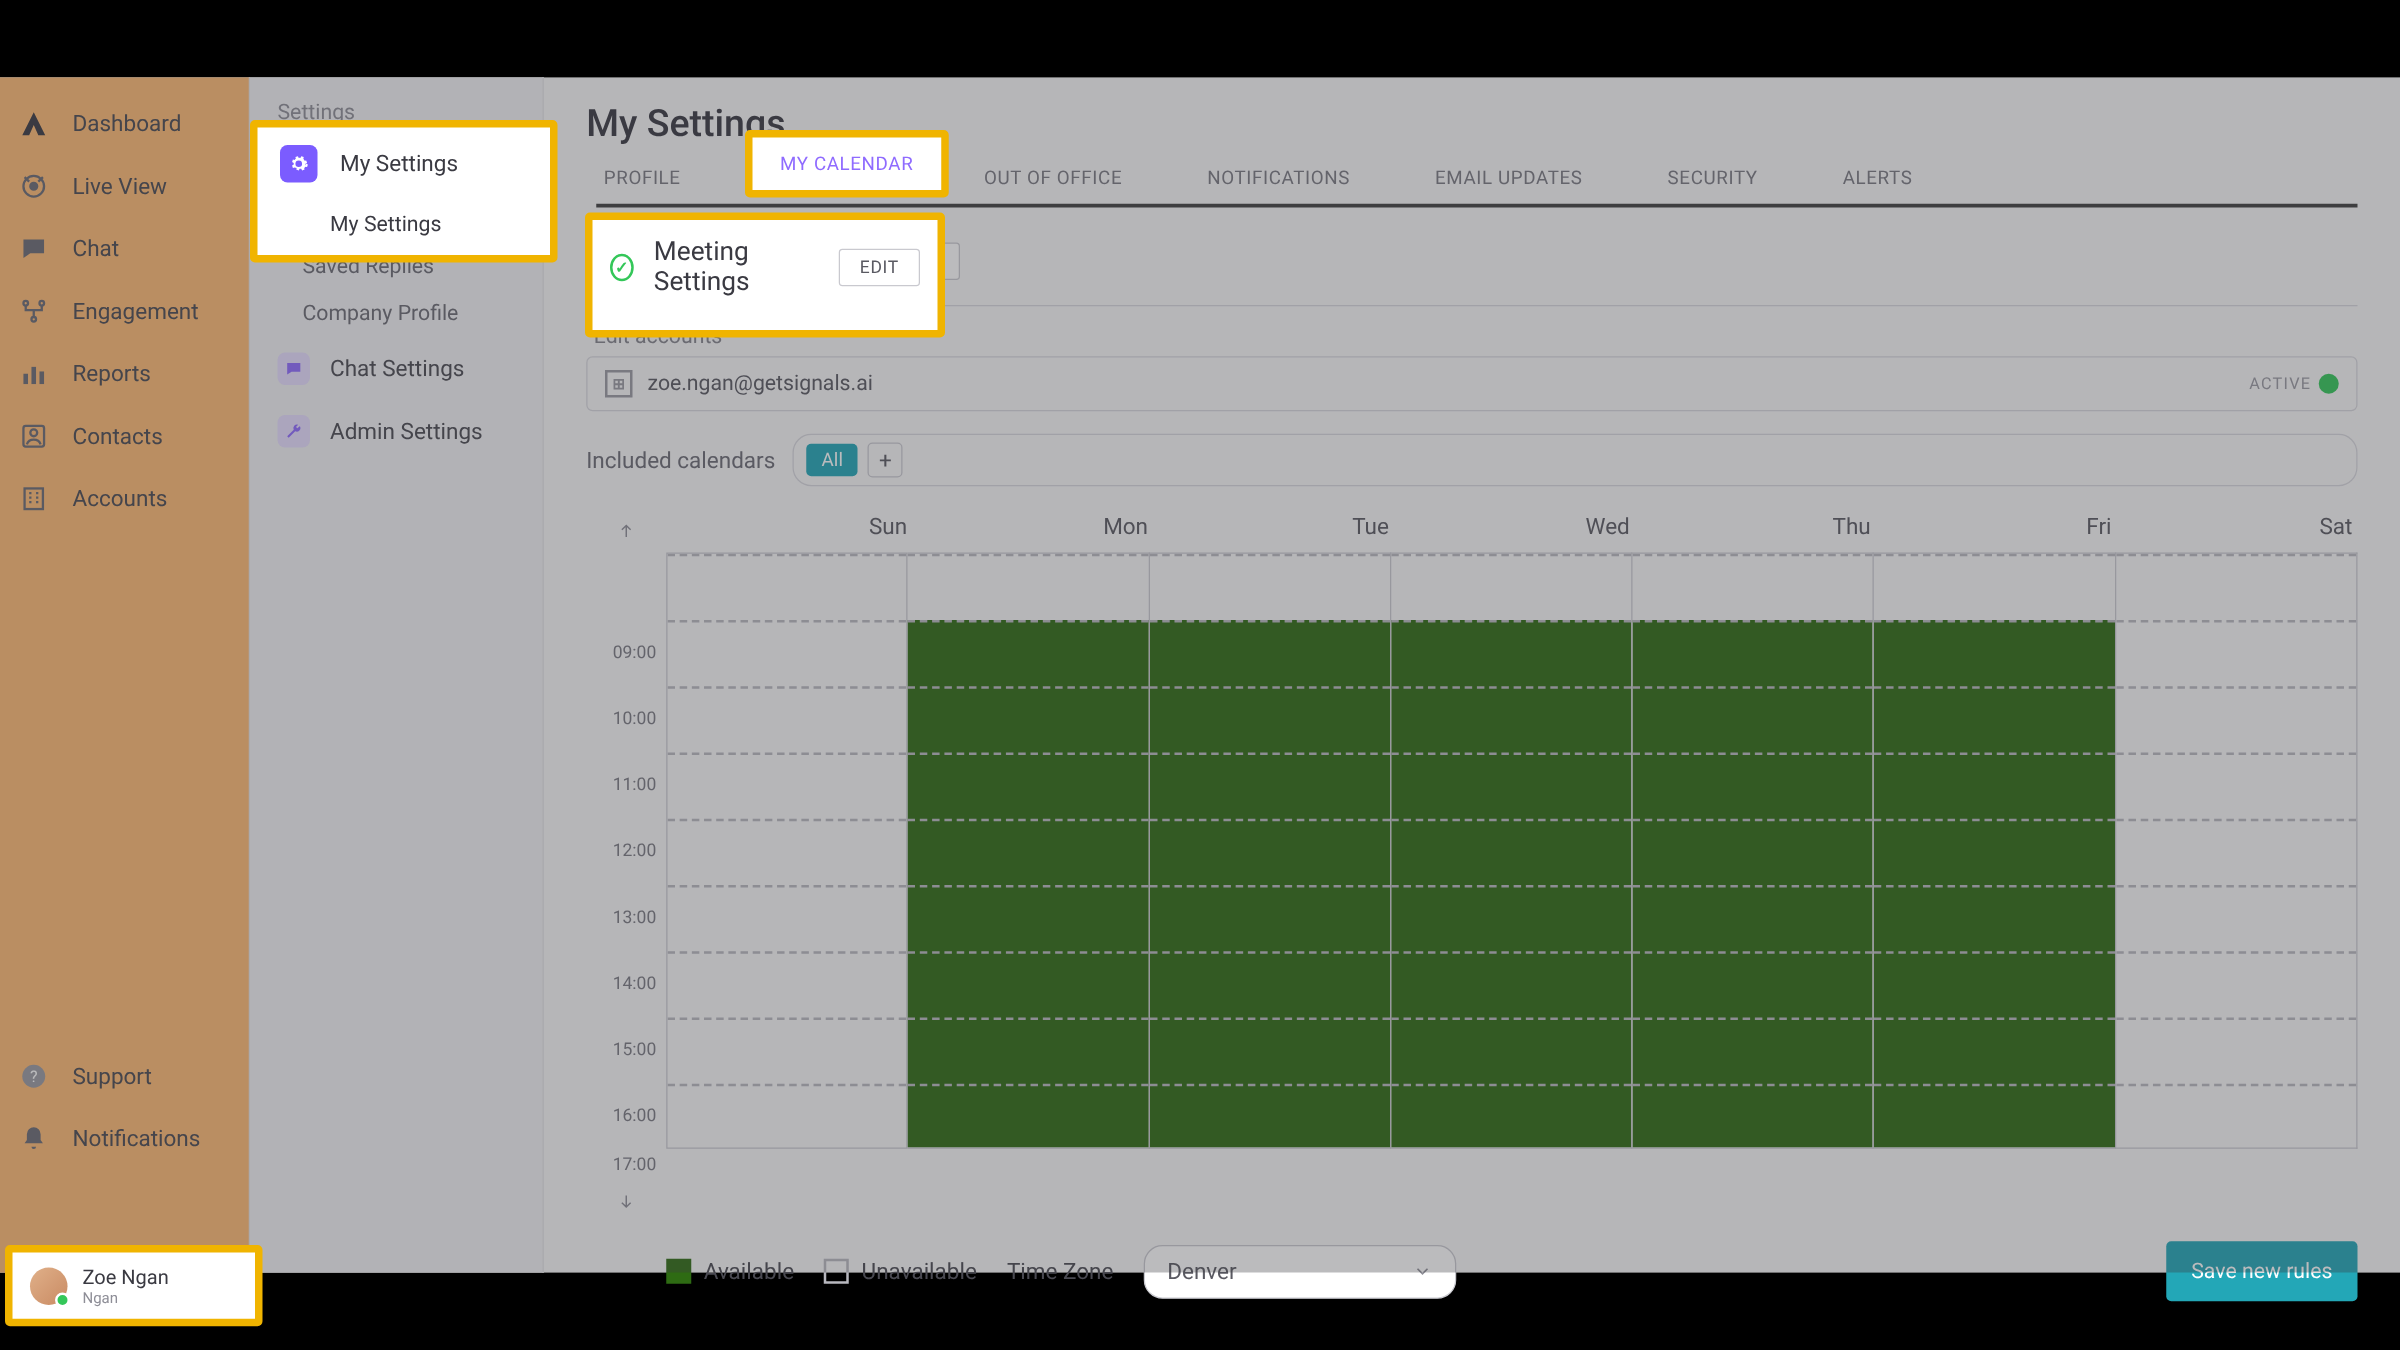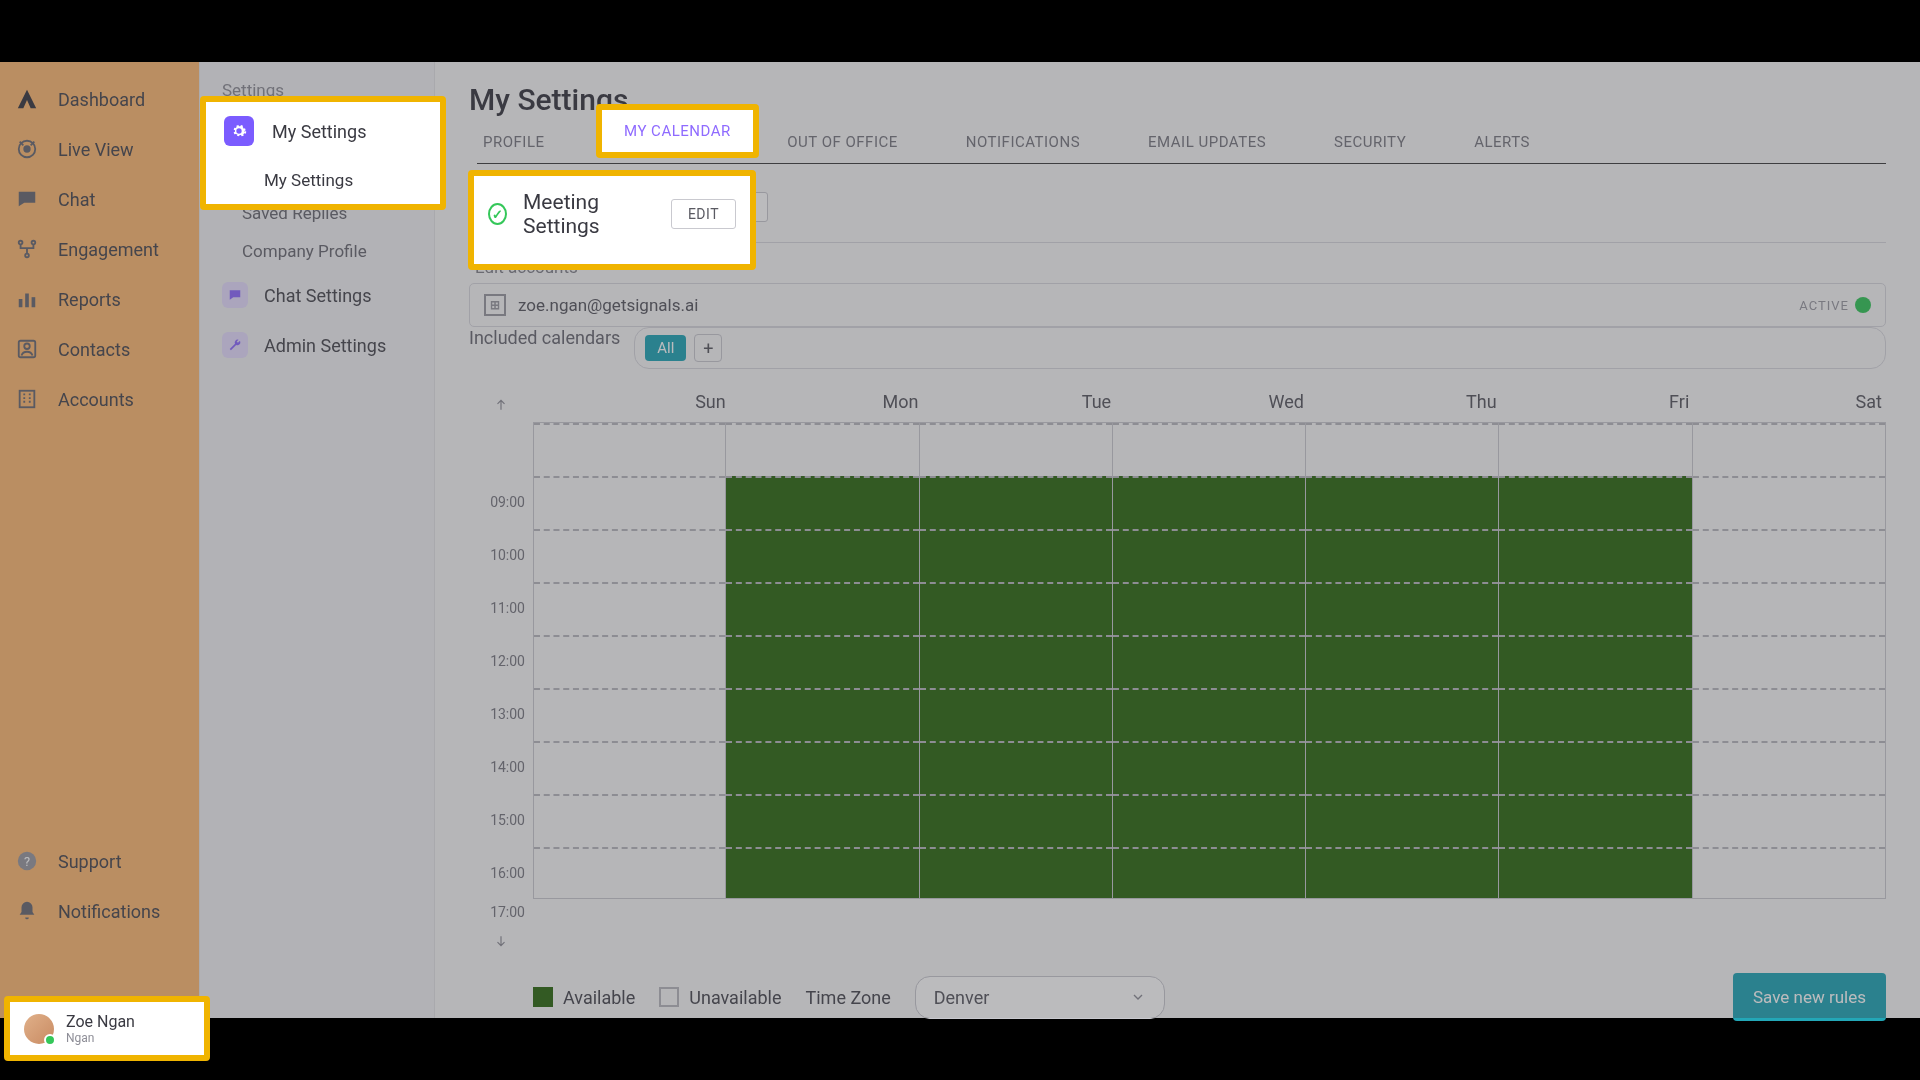--- a/index.html
+++ b/index.html
@@ -19,38 +19,38 @@
 .settings-col{width:235px;min-width:235px;background:#f2f2f4;border-right:1px solid #e3e3e6;padding:12px 0}
 .settings-title{color:#8e8e97;font-size:17px;padding:6px 22px}
 .settings-group{display:flex;align-items:center;gap:16px;padding:12px 22px;color:#4a4a52;font-size:18px}
 .settings-group .badge{width:26px;height:26px;border-radius:6px;display:flex;align-items:center;justify-content:center}
 .settings-sub{padding:9px 22px 9px 42px;color:#6b6b74;font-size:17px}
 .settings-sub.indent2{padding-left:42px}
 
 
 .main{flex:1;padding:20px 34px;position:relative}
 .page-h1{font-size:30px;color:#3a3a42;font-weight:500;margin-bottom:4px}
-.tabs{display:flex;gap:56px;border-bottom:1px solid #404040;margin-left:8px}
+.tabs{display:flex;gap:56px;border-bottom:3px solid #404040;margin-left:8px}
 .tab{padding:12px 6px;color:#7a7a82;font-size:15px;letter-spacing:.5px;cursor:pointer}
 .tab.active{color:#7b5cff}
 
 
 .mtg-row{display:flex;align-items:center;gap:20px;border-bottom:1px solid #d8d8dd;padding:28px 6px 20px}
 .check-circ{width:22px;height:22px;border:2px solid #34c759;border-radius:50%;display:flex;align-items:center;justify-content:center;color:#34c759;font-size:13px;font-weight:700}
 .mtg-title{font-size:22px;color:#3a3a42}
 .edit-btn{border:1px solid #c9c9cf;background:#fff;padding:6px 16px;font-size:14px;letter-spacing:.5px;color:#5a5a62;border-radius:3px;cursor:pointer}
 
 .edit-acc{color:#84848c;font-size:17px;padding:14px 6px 6px}
 .acct-bar{border:1px solid #d8d8dd;border-radius:5px;padding:10px 14px;display:flex;align-items:center;gap:12px}
 .acct-bar .msico{width:22px;height:22px;border:2px solid #9a9aa2;color:#9a9aa2;display:flex;align-items:center;justify-content:center;font-size:12px;font-weight:700}
 .acct-bar .mail{color:#5a5a62;font-size:17px;flex:1}
 .acct-bar .status{color:#9a9aa2;font-size:13px;letter-spacing:1px;display:flex;align-items:center;gap:6px}
 .acct-bar .status .dot{width:16px;height:16px;border-radius:50%;background:#34c759;display:inline-block}
 
-.inc-row{display:flex;gap:14px;}
+.inc-row{display:flex;align-items:center;gap:14px;margin-top:18px}
 .inc-label{color:#6b6b74;font-size:18px}
 .inc-box{flex:1;border:1px solid #d8d8dd;border-radius:15px;padding:6px 10px;display:flex;align-items:center;gap:8px}
 .pill-all{background:#23a7b7;color:#fff;border-radius:4px;padding:4px 12px;font-size:15px}
 .pill-plus{border:1px solid #c9c9cf;border-radius:4px;width:28px;height:28px;display:flex;align-items:center;justify-content:center;color:#5a5a62;font-size:18px;cursor:pointer}
 
 
 .cal-wrap{margin-top:22px}
 .day-header{display:grid;grid-template-columns:64px repeat(7,1fr);padding-right:4px}
 .day-header .dh{ text-align:right;color:#5a5a62;font-size:18px;padding-bottom:10px}
 .arrow-col{display:flex;align-items:flex-start;justify-content:center;color:#8e8e97;padding-top:4px}

